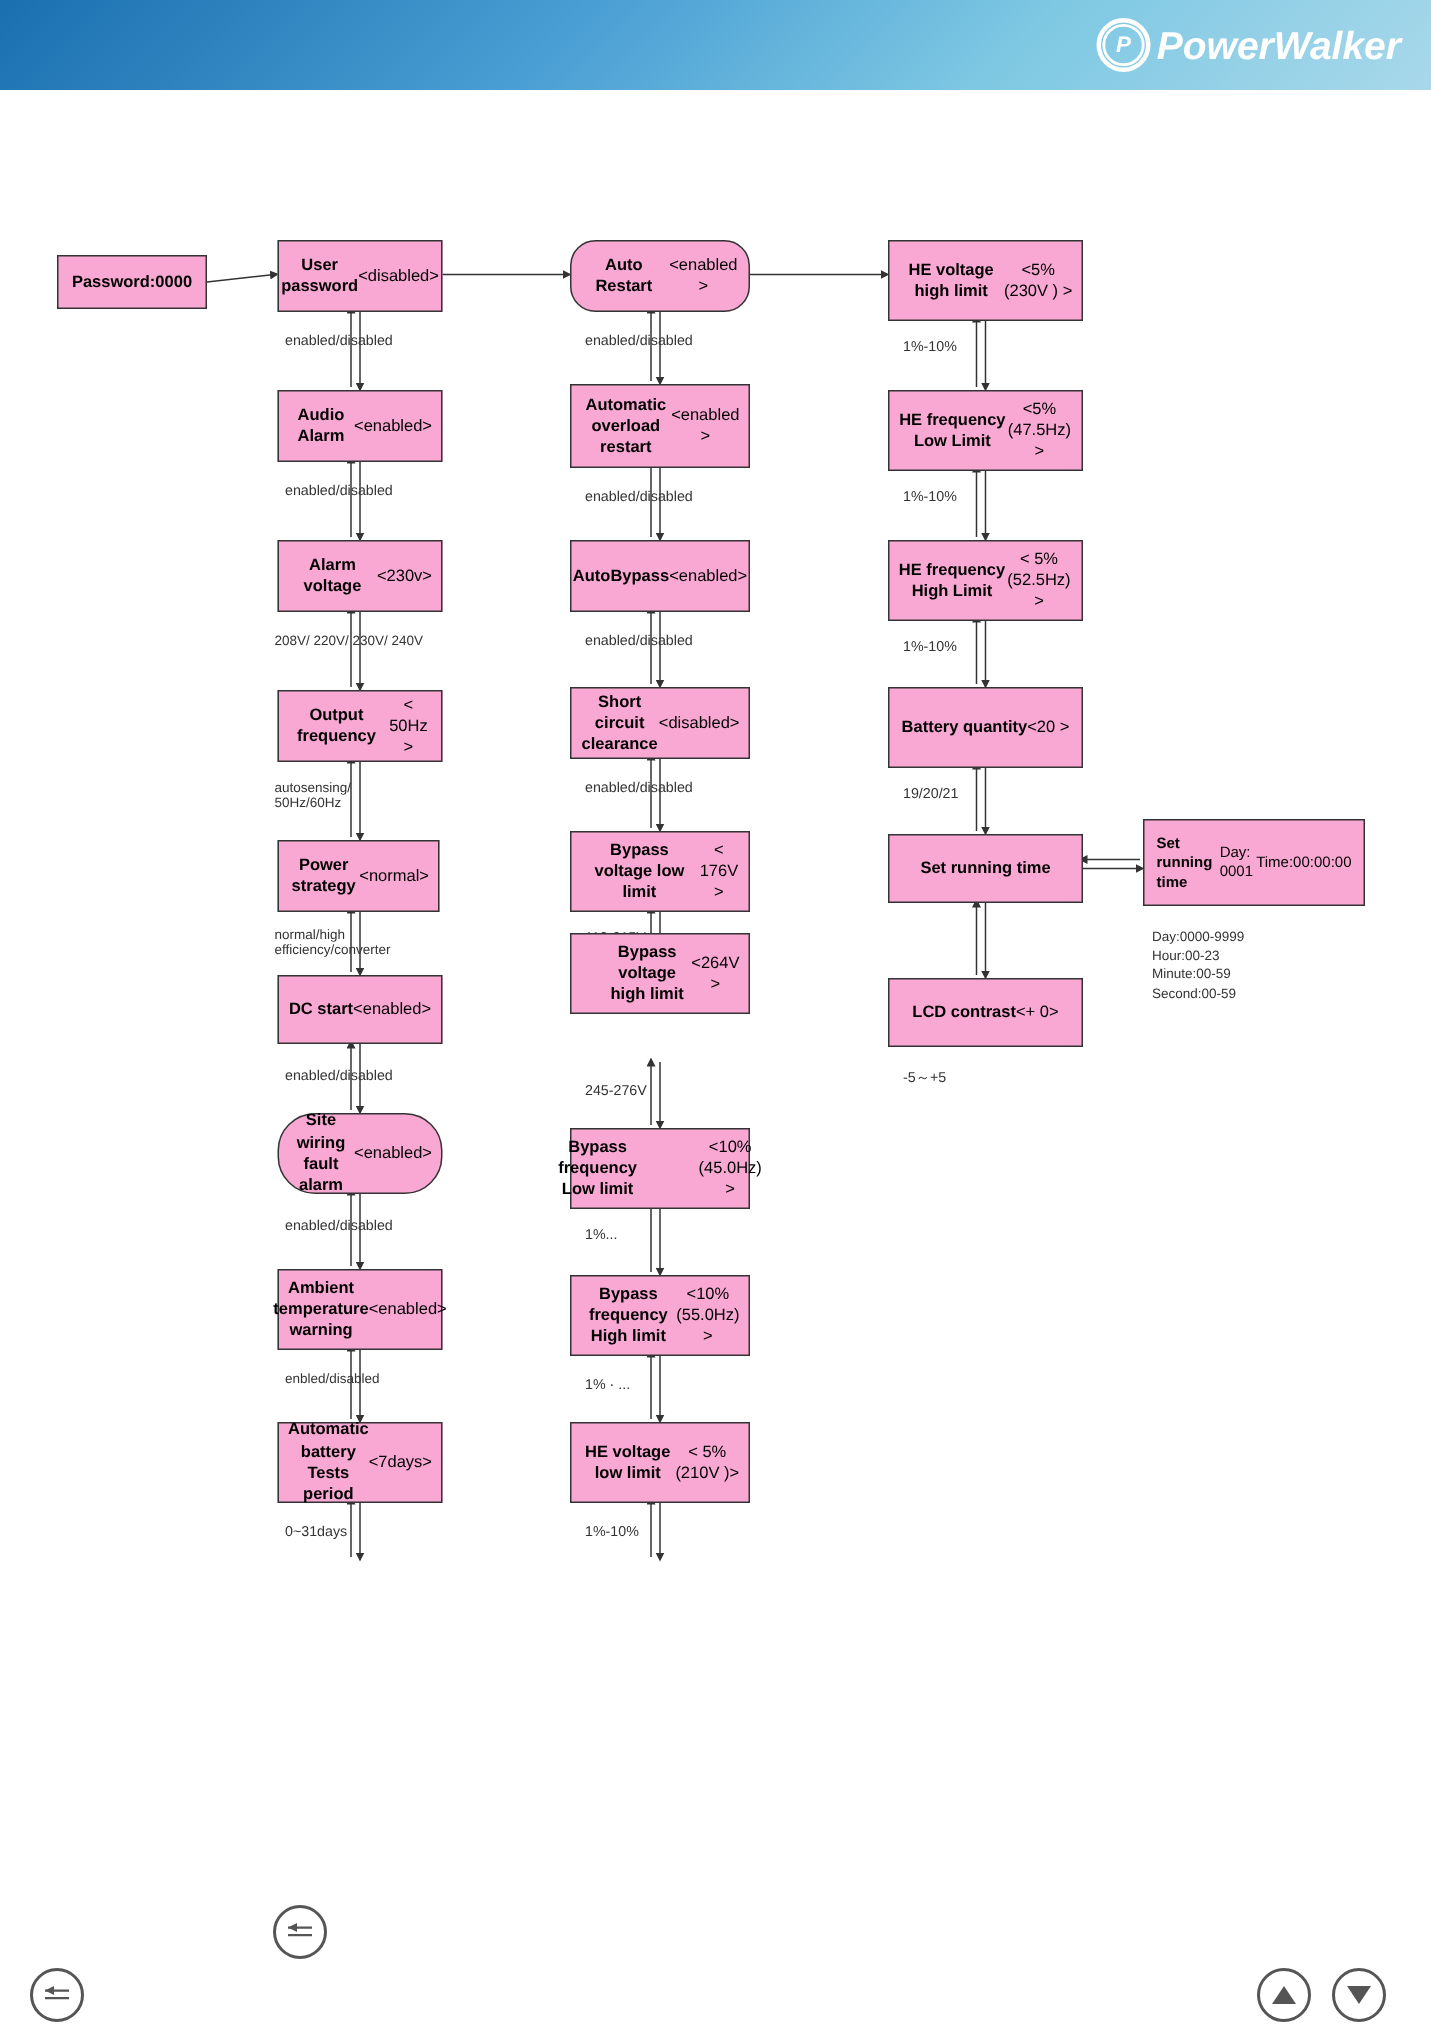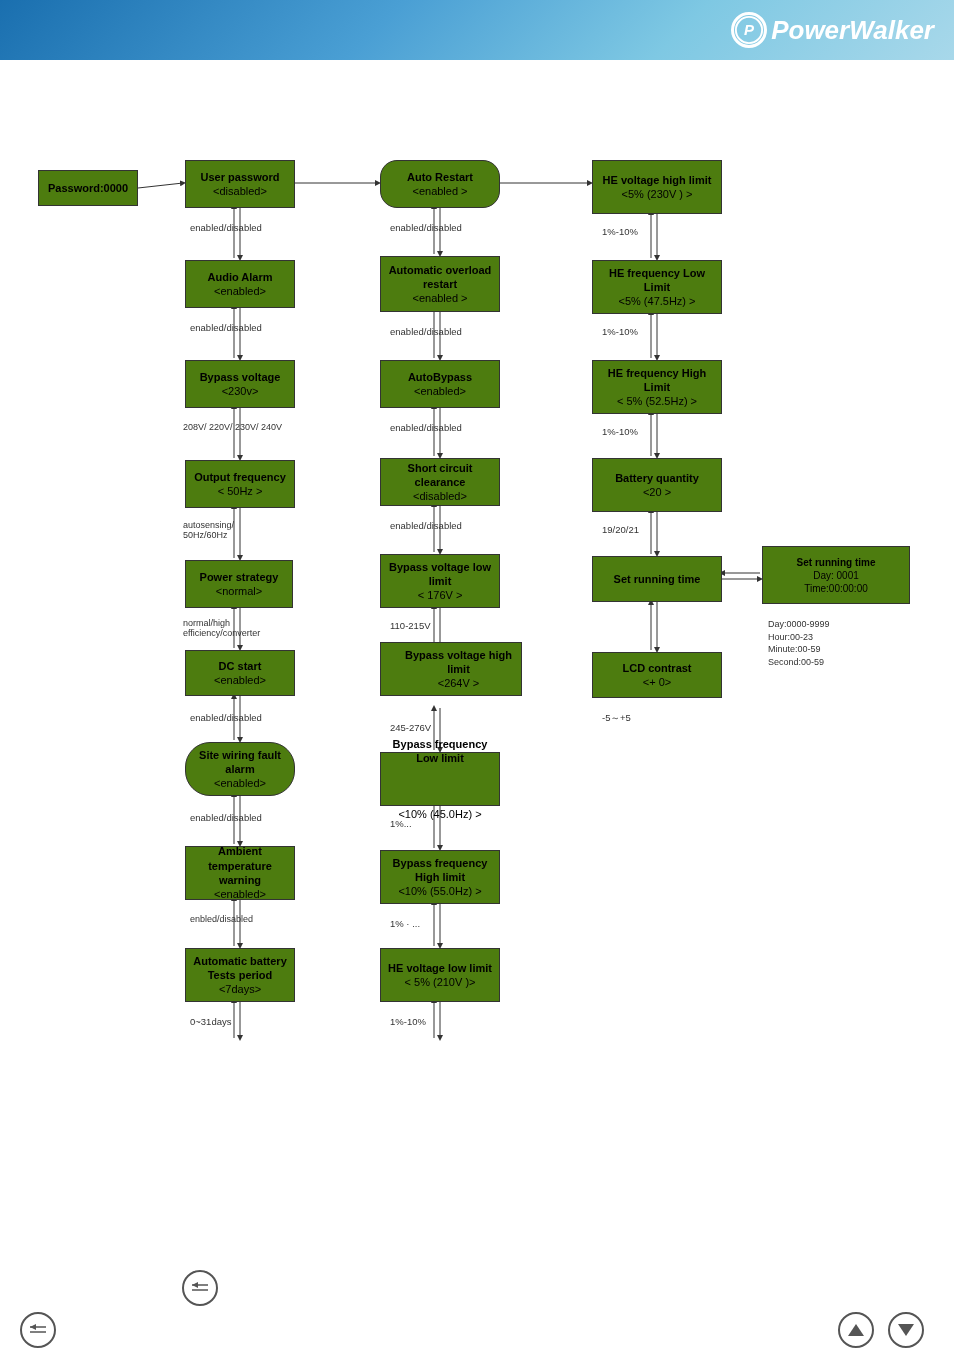--- a/index.html
+++ b/index.html
@@ -51,24 +51,24 @@
       position: relative;
       width: 954px;
       height: 1180px;
       margin-top: 10px;
     }
 
     
     .box {
       position: absolute;
       border: 1px solid #333;
-      background: #4d7c0f;
+      background: #f9a8d4;
       text-align: center;
       display: flex;
-      flex-direction: column;
+      flex-direction: row;
       align-items: center;
       justify-content: center;
       padding: 4px 6px;
       line-height: 1.3;
     }
     .box-title {
       font-weight: bold;
       font-size: 11px;
     }
     .box-value {
@@ -235,21 +235,21 @@
   <div class="box" style="left:185px; top:190px; width:110px; height:48px;">
     <span class="box-title">Audio Alarm</span>
     <span class="box-value">&lt;enabled&gt;</span>
   </div>
 
   <div class="arrow-label" style="left:190px; top:252px;">
     <span>enabled/disabled</span>
   </div>
 
   <div class="box" style="left:185px; top:290px; width:110px; height:48px;">
-    <span class="box-title">Bypass voltage</span>
+    <span class="box-title">Alarm voltage</span>
     <span class="box-value">&lt;230v&gt;</span>
   </div>
 
   <div class="arrow-label" style="left:183px; top:352px; font-size:9px;">
     <span>208V/ 220V/ 230V/ 240V</span>
   </div>
 
   <div class="box" style="left:185px; top:390px; width:110px; height:48px;">
     <span class="box-title">Output frequency</span>
     <span class="box-value">&lt; 50Hz &gt;</span>
@@ -340,21 +340,21 @@
 
   <div class="box" style="left:380px; top:484px; width:120px; height:54px;">
     <span class="box-title">Bypass voltage low limit</span>
     <span class="box-value">&lt; 176V &gt;</span>
   </div>
 
   <div class="arrow-label" style="left:390px; top:550px;">
     <span>110-215V</span>
   </div>
 
-  <div class="box" style="left:380px; top:572px; width:142px; height:54px;padding-left:21px;">
+  <div class="box" style="left:380px; top:552px; width:120px; height:54px;padding-left:21px;">
     <span class="box-title">Bypass voltage high limit</span>
     <span class="box-value">&lt;264V &gt;</span>
   </div>
 
   <div class="arrow-label" style="left:390px; top:652px;">
     <span>245-276V</span>
   </div>
 
   <div class="box" style="left:380px; top:682px; width:120px; height:54px;gap:41px;">
     <span class="box-title">Bypass frequency Low limit</span>

